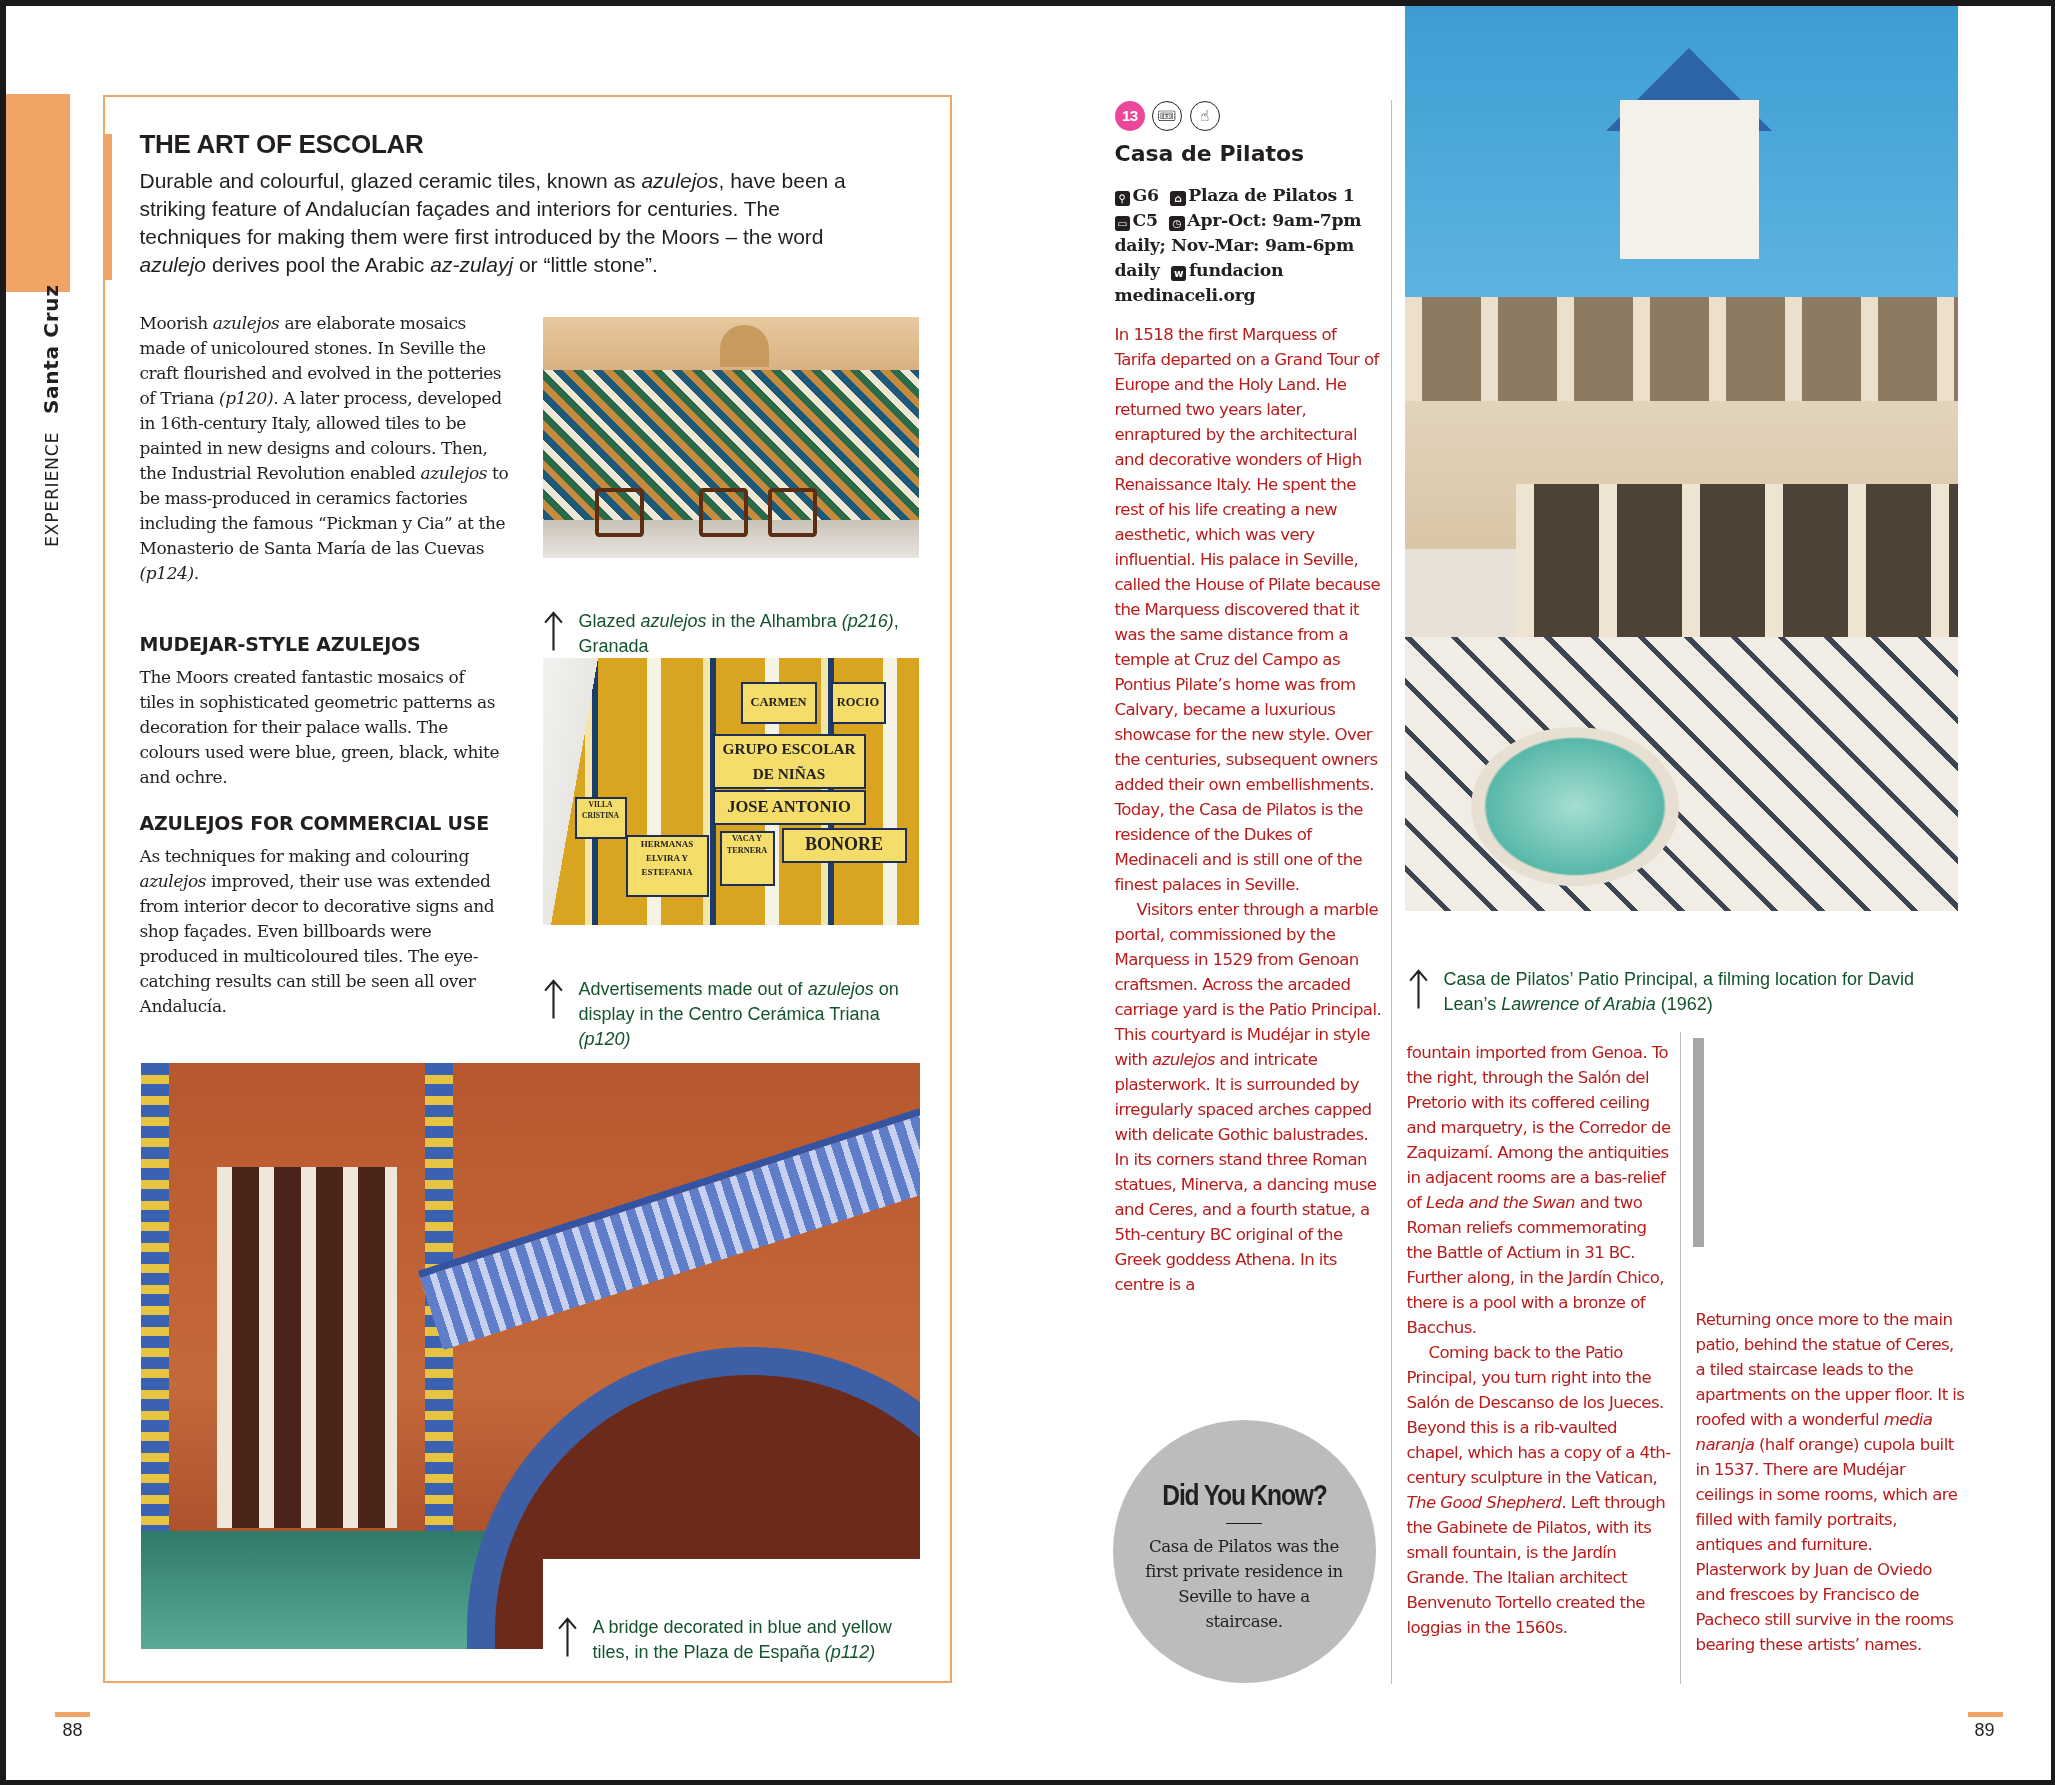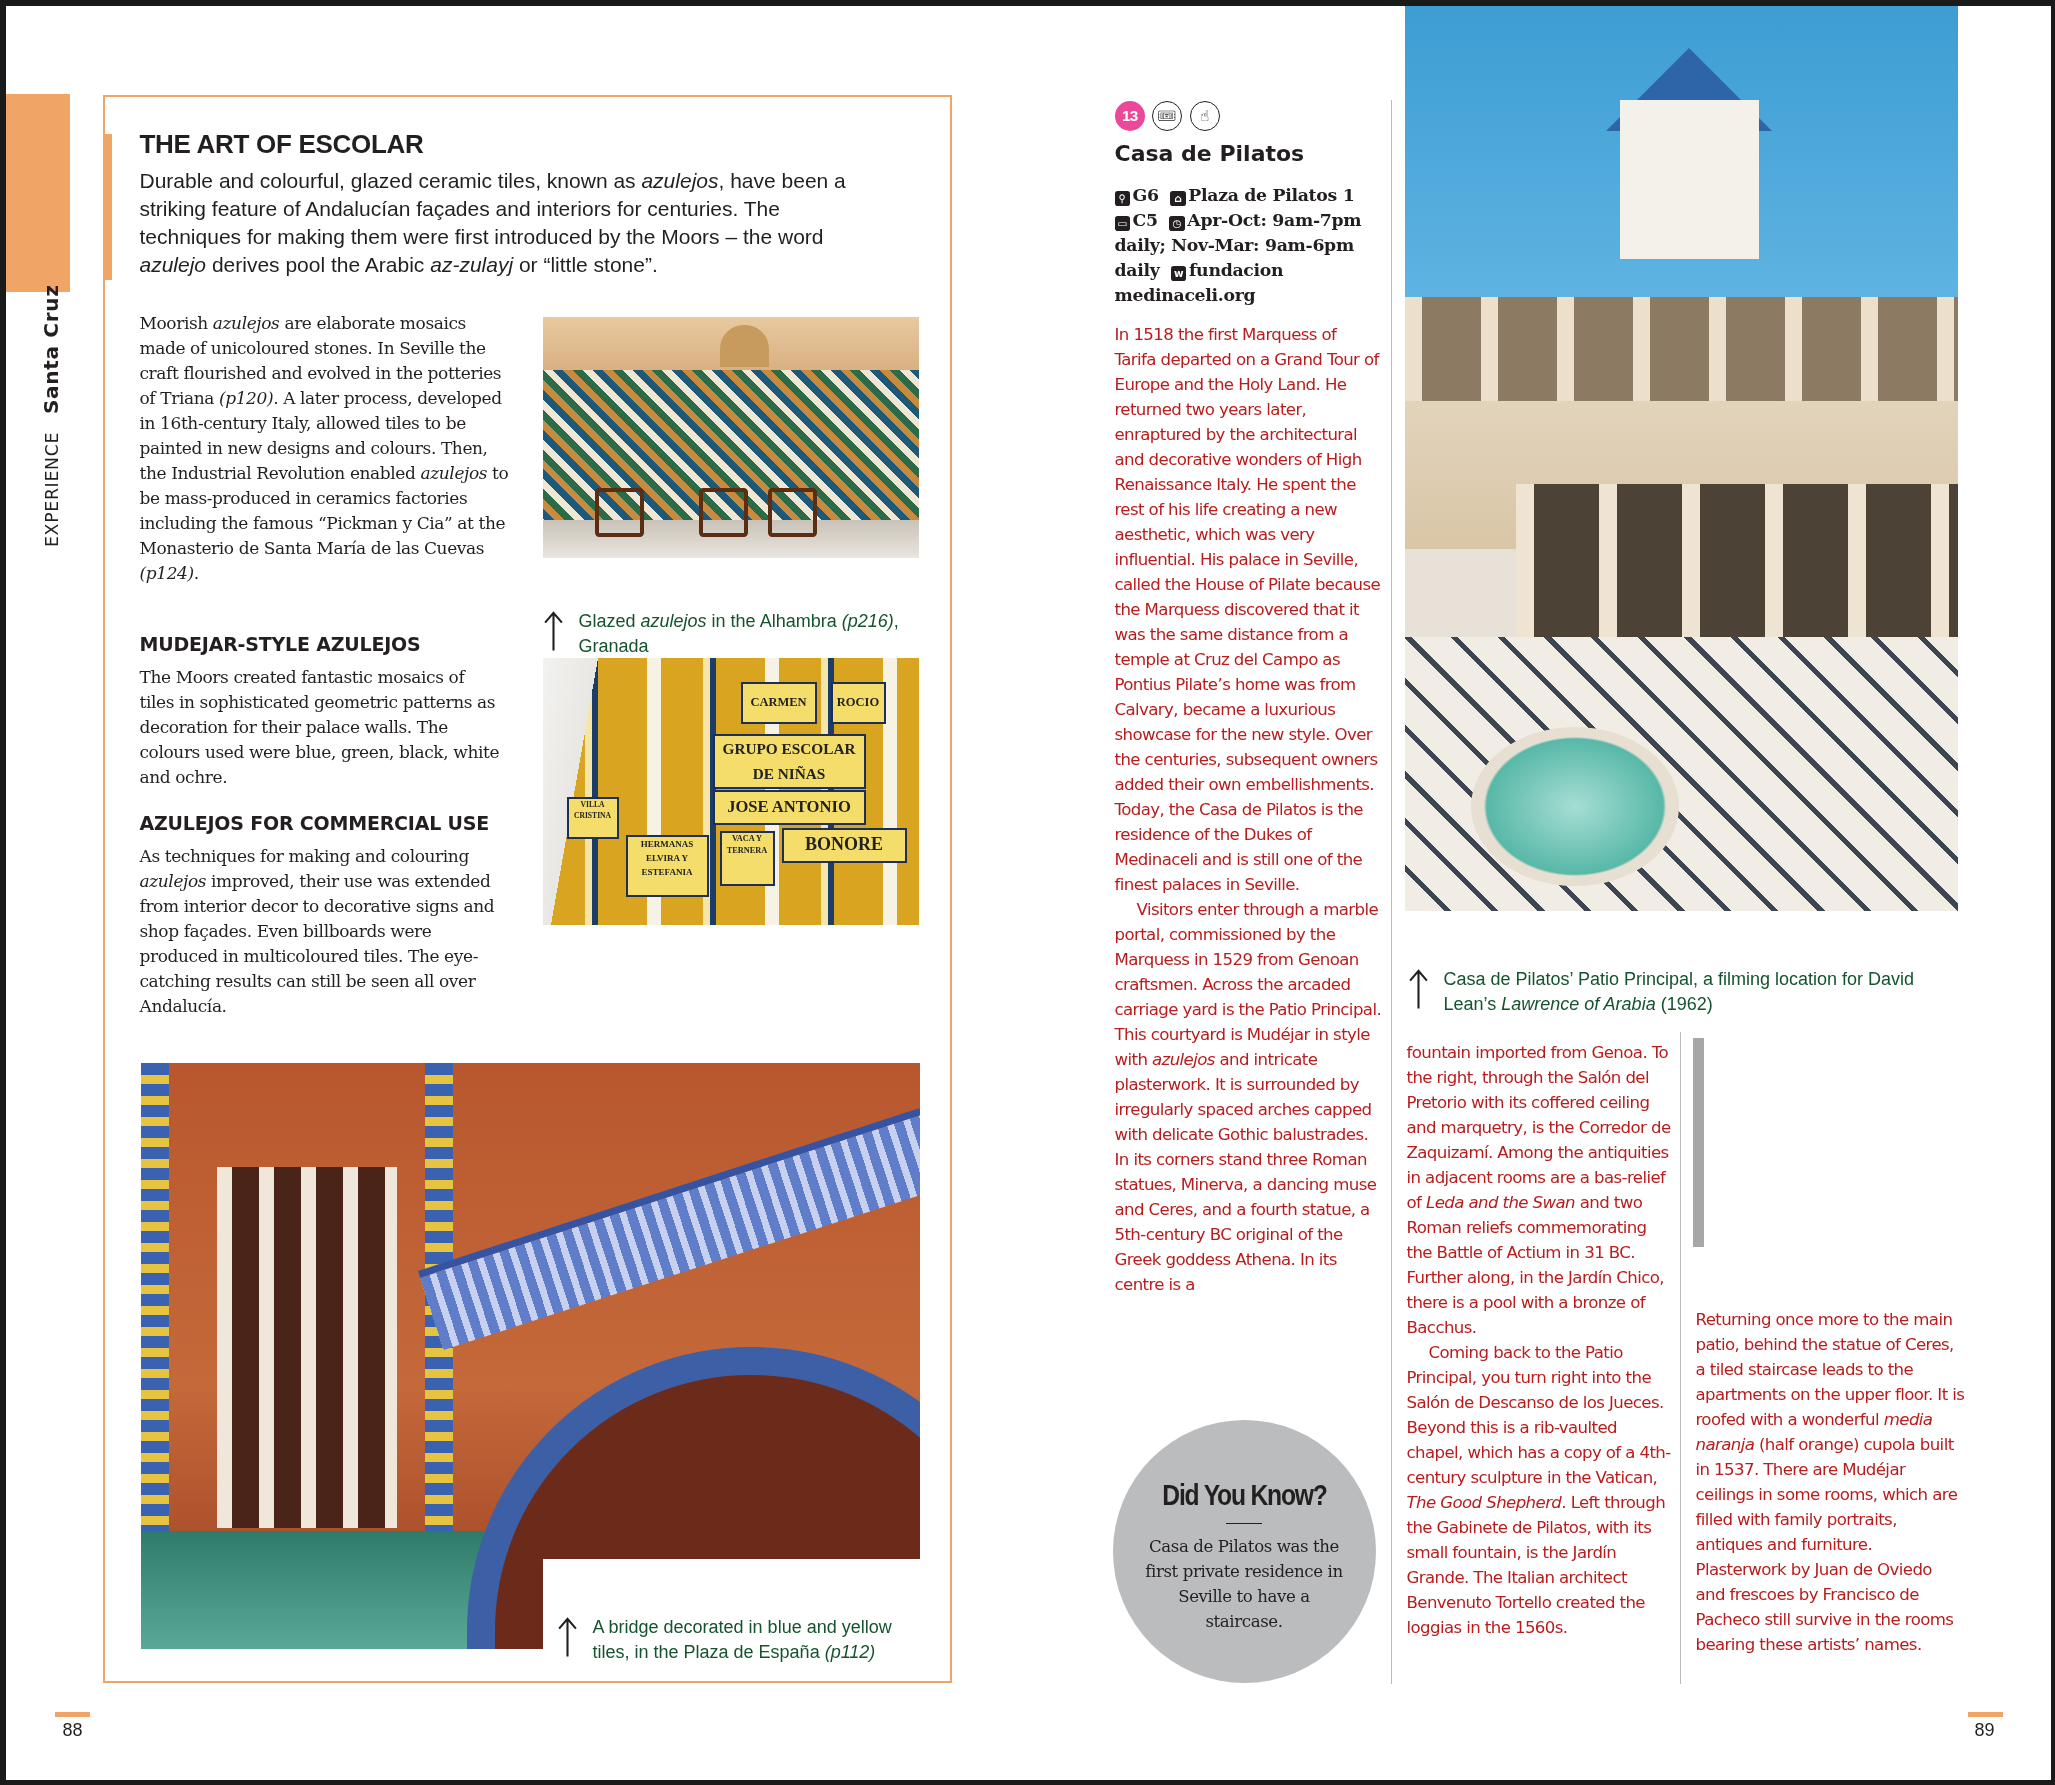--- a/index.html
+++ b/index.html
@@ -197,21 +197,27 @@
   <div class="abs body-serif" style="left:134px; top:838px; width:374px;"><span>As techniques for making and colouring </span><em>azulejos</em><span> improved, their use was extended from interior decor to decorative signs and shop façades. Even billboards were produced in multicoloured tiles. The eye-catching results can still be seen all over Andalucía.</span></div>
 
   <div class="abs photo ph-ads">
     <div class="sign" style="left:170px; top:76px; width:153px; height:55px; font-size:15.3px; line-height:25px;">GRUPO ESCOLAR DE NIÑAS</div>
     <div class="sign" style="left:170px; top:132px; width:153px; height:35px; font-size:16.6px; line-height:29px;">JOSE ANTONIO</div>
     <div class="sign" style="left:239px; top:170px; width:125px; height:35px; font-size:18px; line-height:29px;">BONORE</div>
     <div class="sign" style="left:198px; top:24px; width:76px; height:42px; font-size:12.5px; line-height:36px;">CARMEN</div>
     <div class="sign" style="left:288px; top:24px; width:55px; height:42px; font-size:12.5px; line-height:36px;">ROCIO</div>
     <div class="sign" style="left:177px; top:173px; width:55px; height:55px; font-size:8.3px; line-height:12.5px;">VACA Y TERNERA</div>
     <div class="sign" style="left:83px; top:177px; width:83px; height:62px; font-size:9px; line-height:14px;">HERMANAS ELVIRA Y ESTEFANIA</div>
-    <div class="sign" style="left:24px; top:139px; width:52px; height:42px; font-size:7.6px; line-height:11px;">VILLA CRISTINA</div>
+    <div class="sign" style="left:32px; top:139px; width:52px; height:42px; font-size:7.6px; line-height:11px;">VILLA CRISTINA</div>
+  </div>
+  <div class="abs caption" style="left:537px; top:935px; width:374px; height:83px;">
+    <svg class="caption-arrow" viewBox="0 0 30 60">
+        <path d="M15 58 V4 M3 18 L15 4 L27 18" stroke="#231f20" stroke-width="3" fill="none"></path>
+      </svg>
+    <div class="caption-text"><span>Advertisements made out of </span><em>azulejos</em><span> on display in the Centro Cerámica Triana </span><em>(p120)</em></div>
   </div>
 
   <div class="abs photo ph-bridge">
     <div class="tilestrip" style="left:0;"></div>
     <div class="tilestrip" style="left:284px;"></div>
     <div class="cols"></div>
     <div class="water"></div>
     <div class="arch"></div>
     <div class="rail"></div>
   </div>

